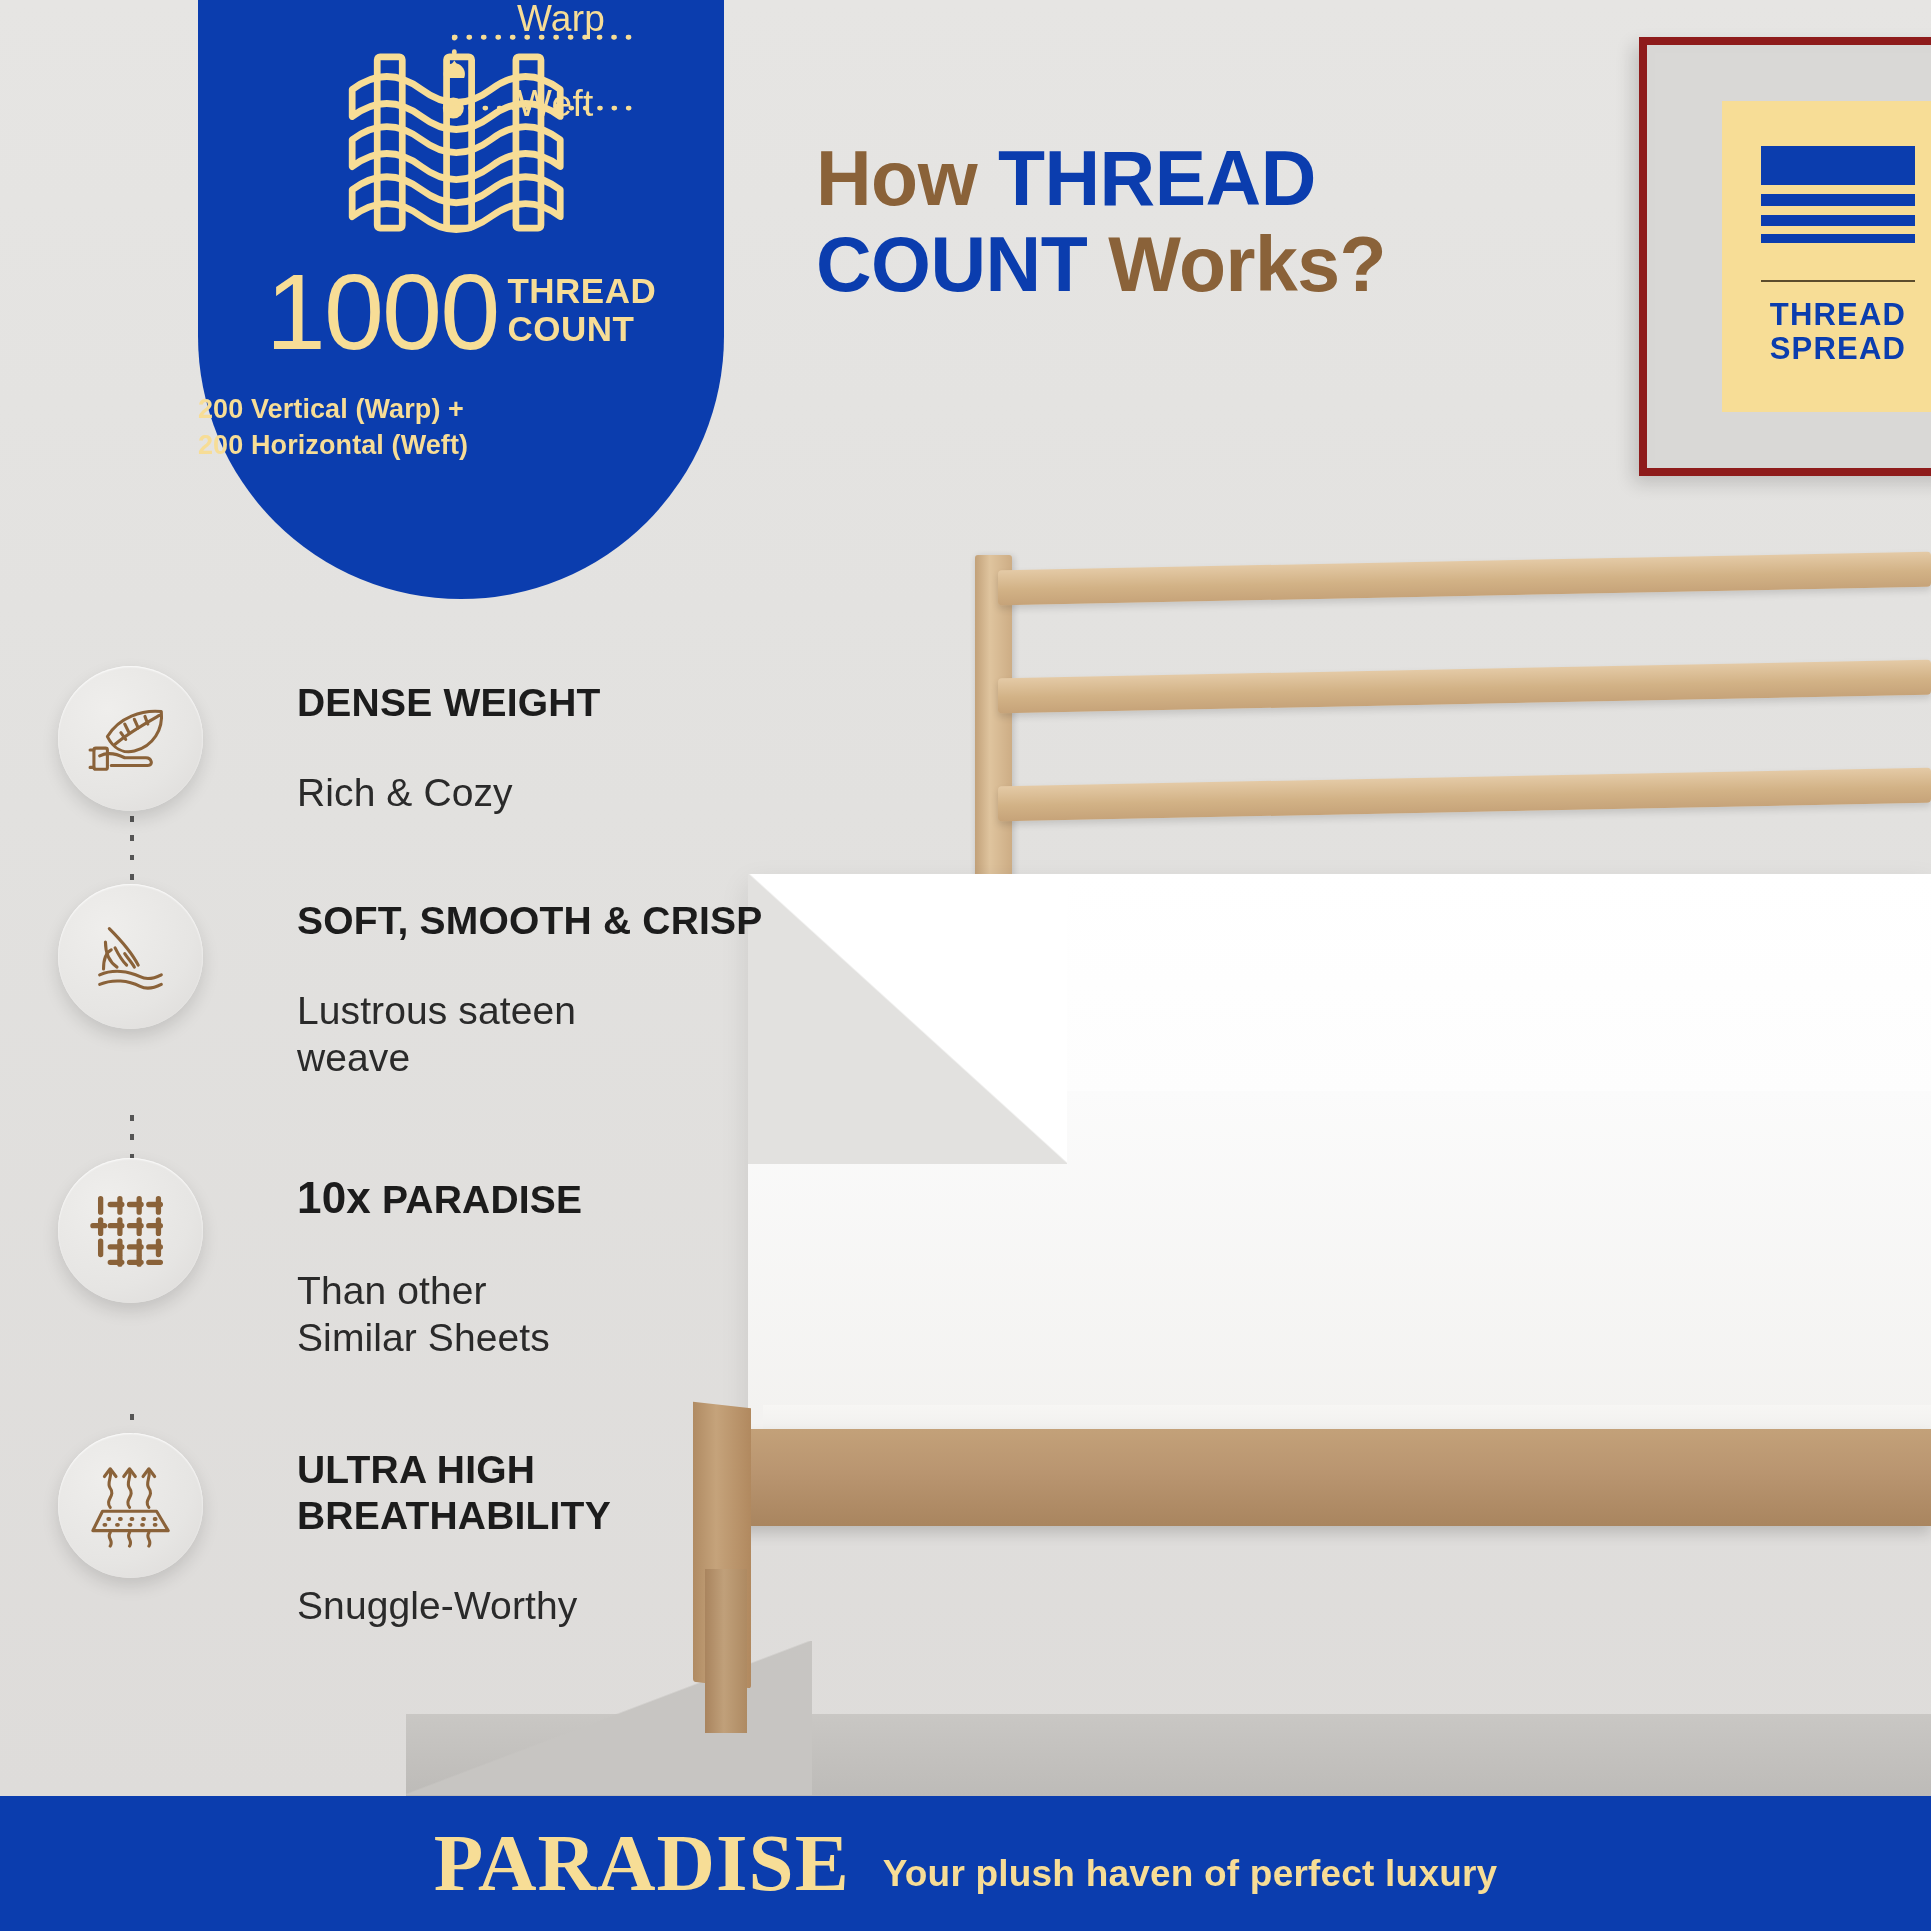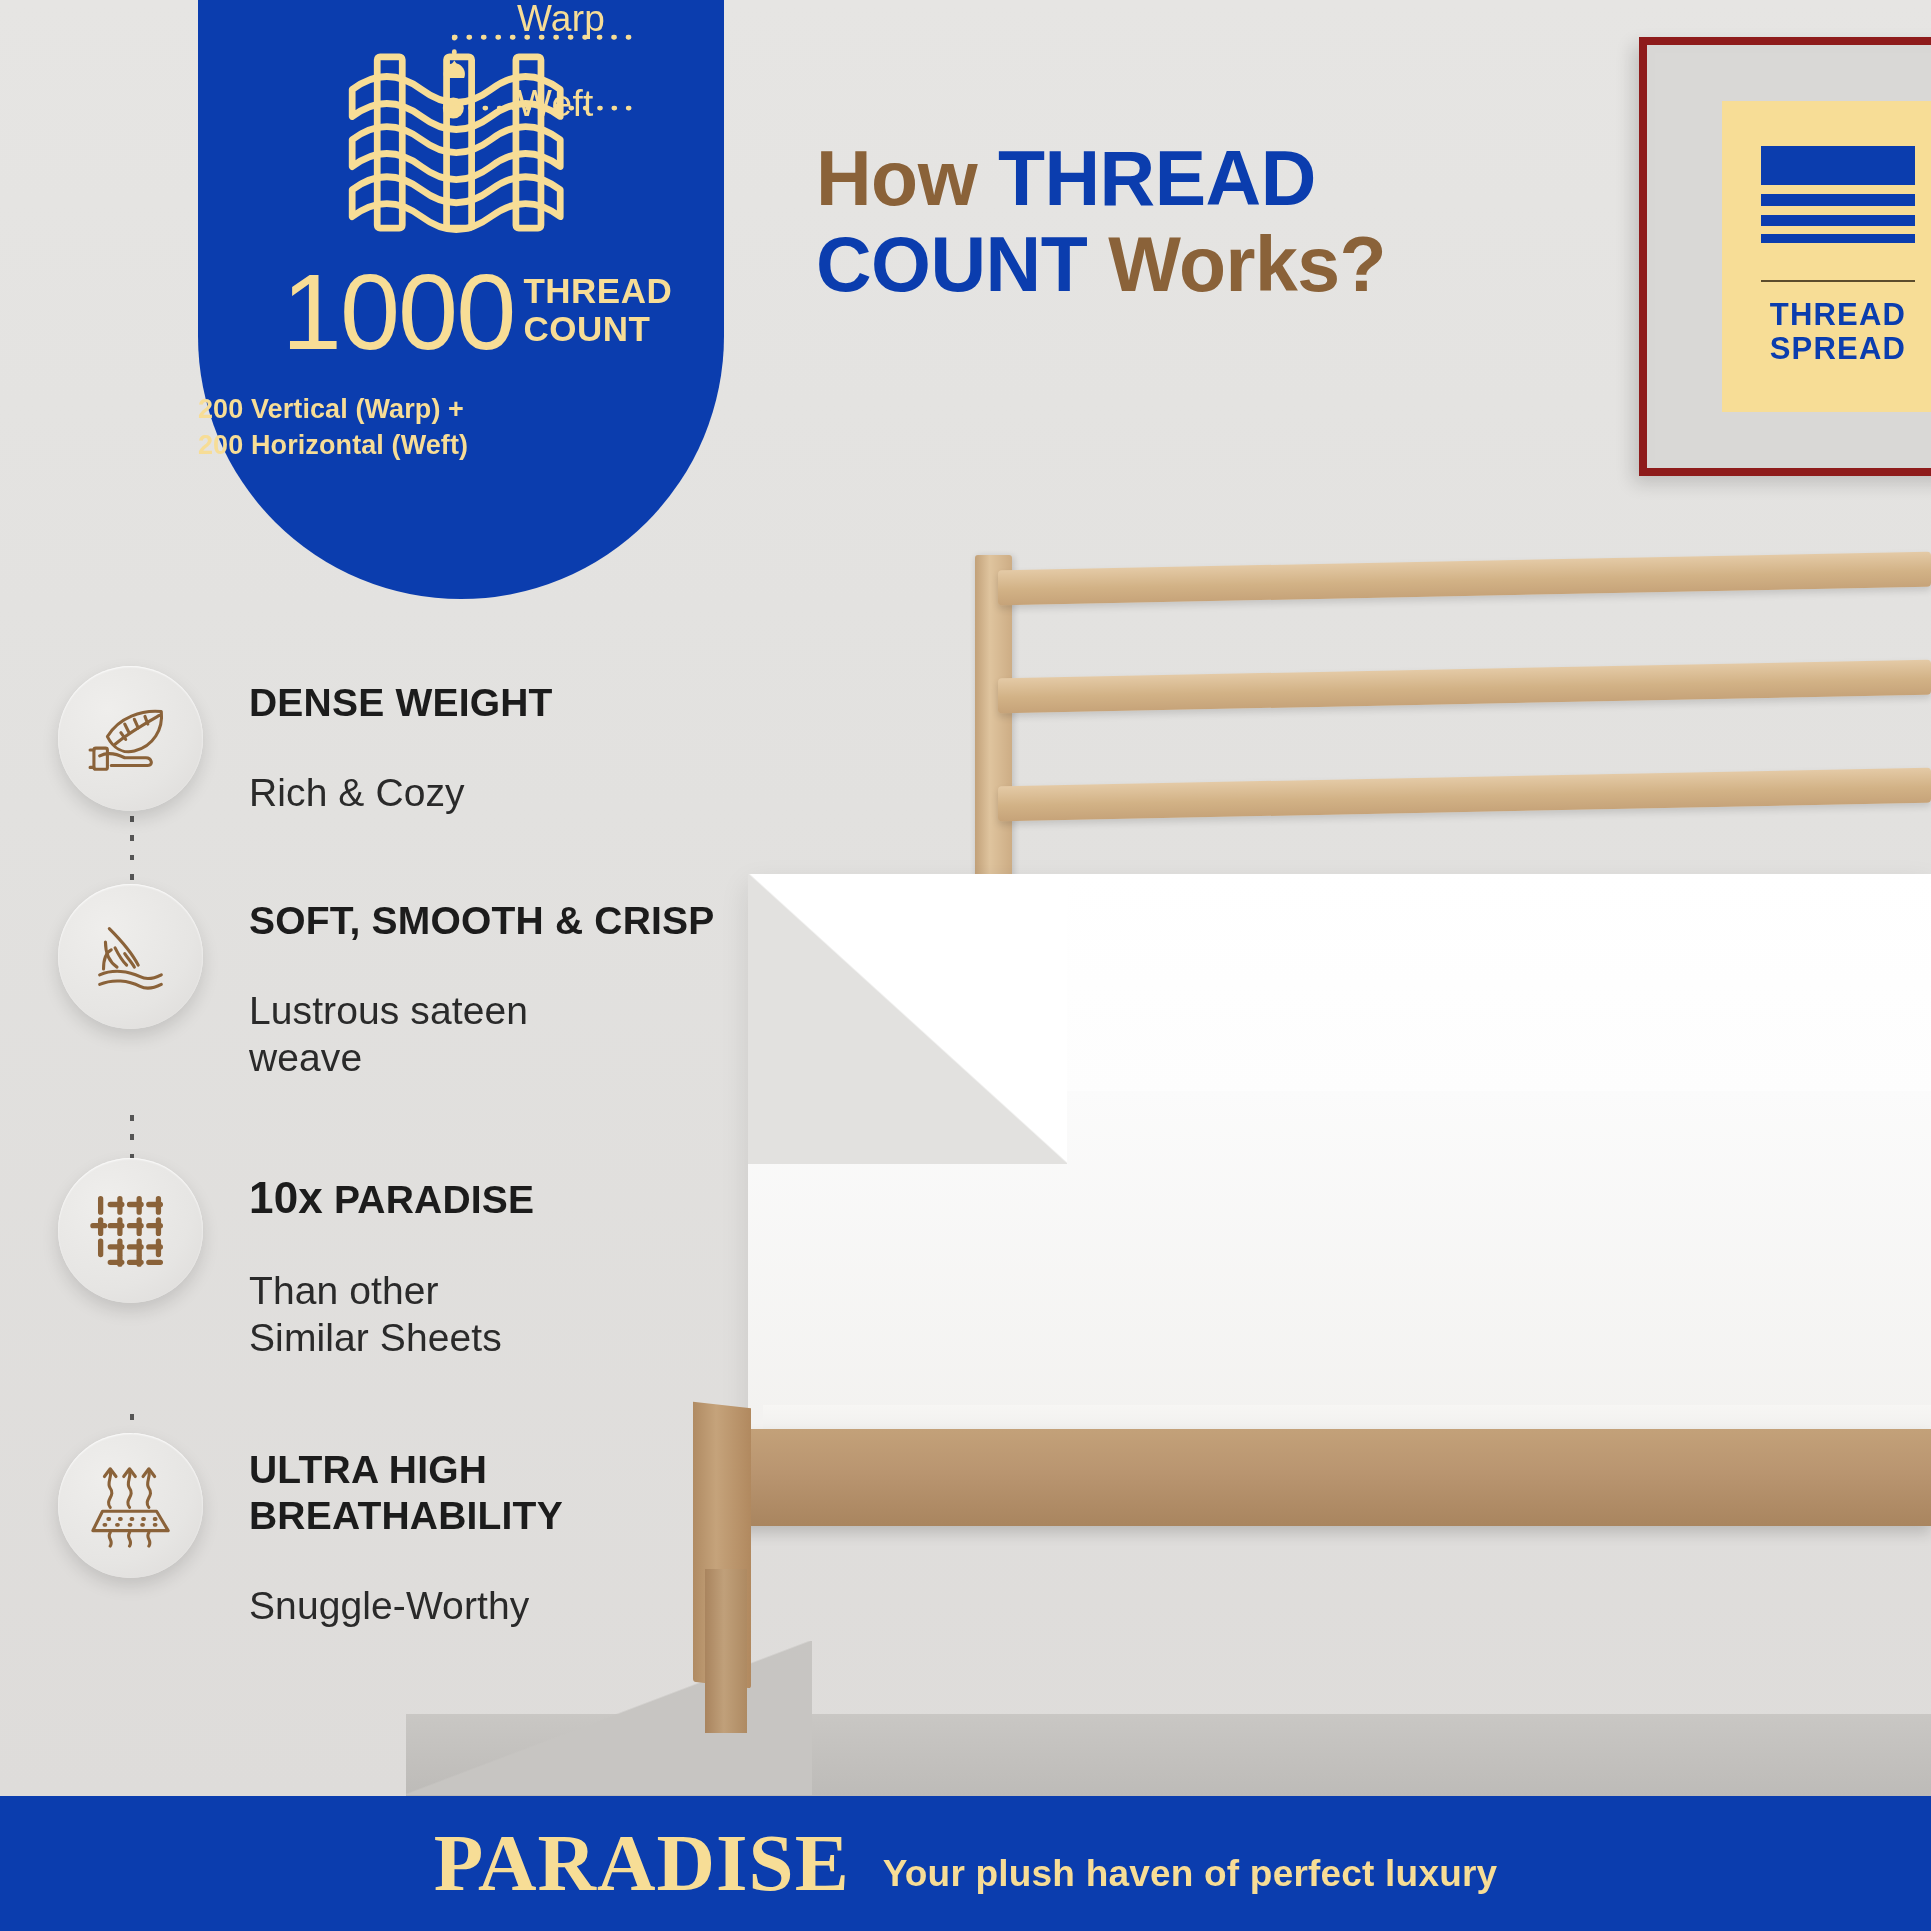--- a/index.html
+++ b/index.html
@@ -105,21 +105,21 @@
   .callout-label {
     position:absolute;
     color:#f7dd96; font-size:37px; font-weight:500; letter-spacing:0.3px;
     font-family:"Liberation Sans", sans-serif;
     white-space:nowrap;
   }
   .warp-label { left:319px; top:17.4px; }
   .weft-label { left:319px; top:102px; }
 
   .count-row {
-    position:absolute; left:16px; top:280px; width:526px;
+    position:absolute; left:0; top:280px; width:526px;
     display:flex; align-items:center; justify-content:center; gap:9px;
   }
   .count-num {
     color:#f7dd96; font-size:108px; font-weight:400; line-height:.95;
     letter-spacing:-1.9px; font-family:"Liberation Sans", sans-serif;
   }
   .count-words {
     color:#f7dd96; font-size:35px; font-weight:700; line-height:1.08;
     letter-spacing:0.5px; text-align:left; padding-bottom:3.9px;
   }
@@ -159,21 +159,21 @@
   .logo-bars .b3{ height:10.6px; width:154px; }
   .logo-bars .b4{ height:8.7px;  width:154px; }
   .logo-rule { width:154px; height:1.9px; background:#5c4c2c; margin:7.7px auto 15.4px; }
   .logo-text {
     color:#0b3dae; font-size:31px; font-weight:700; line-height:1.12;
     letter-spacing:1.2px; text-align:center;
   }
 
   
   .features { position:absolute; left:58px; top:666px; width:734px; z-index:5; }
-  .feature { position:relative; display:flex; align-items:flex-start; }
+  .feature { position:relative; display:flex; align-items:flex-start;gap:48px; }
   .f1{ margin-top:0; }
   .f2{ margin-top:68px; }
   .f3{ margin-top:77px; }
   .f4{ margin-top:72px; }
 
   .f-icon {
     position:relative; flex:0 0 auto;
     width:145px; height:145px; border-radius:50%;
     background:radial-gradient(circle at 34% 30%, #efeeec 0%, #e6e5e3 62%, #dcdad8 100%);
     box-shadow:0 7.7px 17.4px rgba(0,0,0,.13), inset 0 1px 1.9px rgba(255,255,255,.9);

